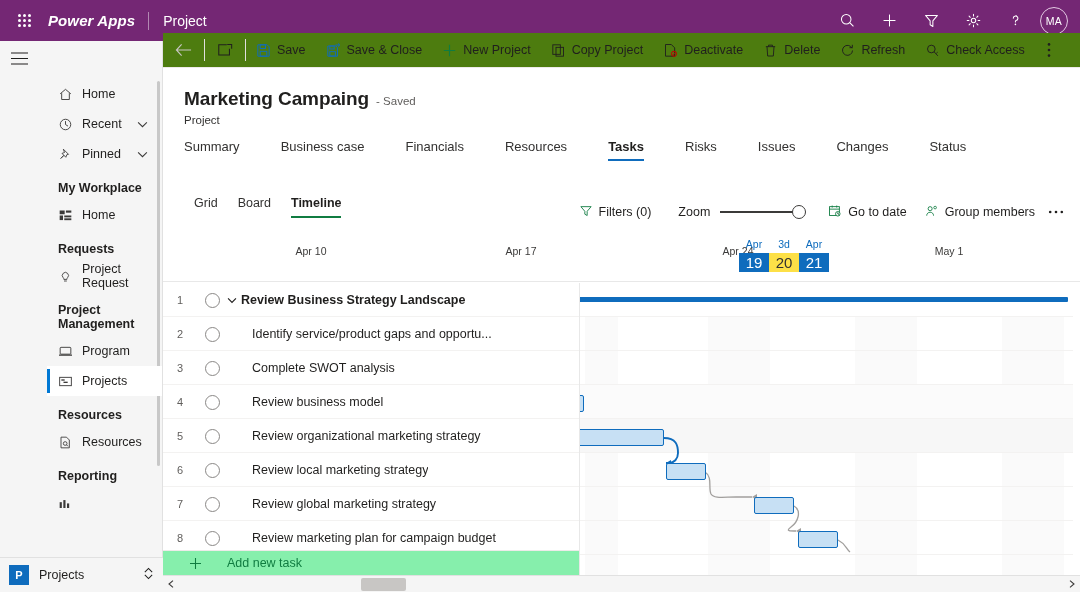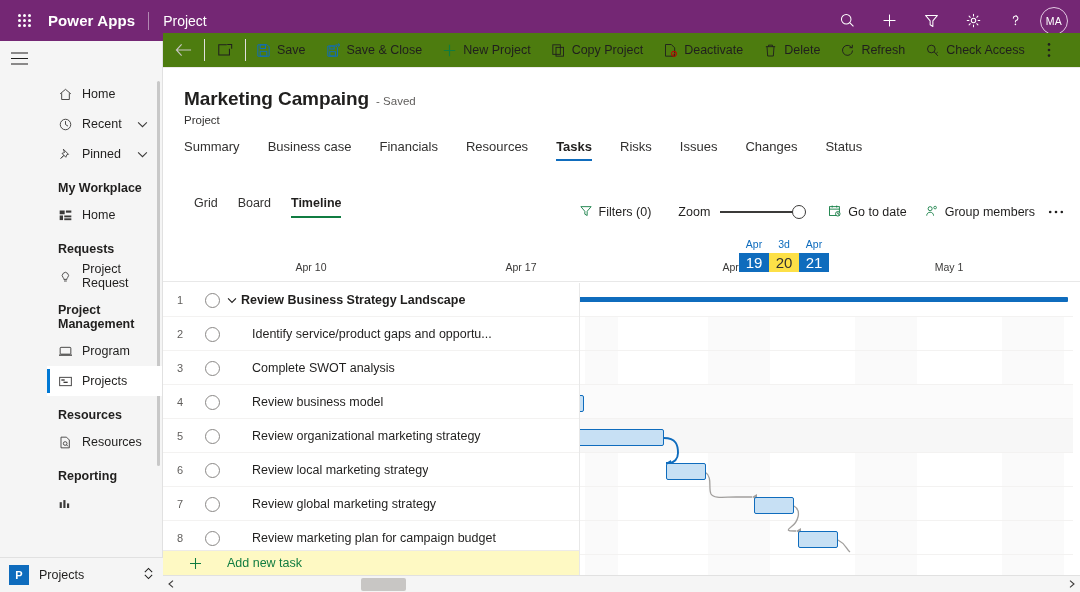--- a/index.html
+++ b/index.html
@@ -13,21 +13,21 @@
 
   
   #topbar {
     position: absolute; top: 0; left: 0; width: 1080px; height: 41px;
     background: #742774;
     display: flex; align-items: center;
   }
   #waffle { width: 48px; height: 41px; display: flex; align-items: center; justify-content: center; cursor: pointer; }
   .waffle-grid { display: grid; grid-template-columns: repeat(3, 3px); grid-template-rows: repeat(3, 3px); gap: 2px; }
   .waffle-grid i { width: 3px; height: 3px; background: #fff; border-radius: 50%; display: block; }
-  #brand { color: #fff; font-size: 15px; font-weight: bold; letter-spacing: .1px; padding-right: 13px; }
+  #brand { color: #fff; font-size: 15px; font-weight: bold; letter-spacing: .1px; padding-right: 13px; font-style: italic; }
   #brand-sep { width: 1px; height: 18px; background: rgba(255,255,255,.45); }
   #app-name { color: #fff; font-size: 14px; padding-left: 14px; font-weight: normal; }
   #topbar-right { margin-left: auto; display: flex; align-items: center; height: 41px; }
   .tb-icon {
     width: 42px; height: 41px; display: flex; align-items: center; justify-content: center;
     cursor: pointer;
   }
   .tb-icon svg { display: block; }
   #avatar {
     width: 28px; height: 28px; border-radius: 50%; border: 1px solid #e3c9e3;
@@ -86,21 +86,21 @@
   .cmd-btn.icon-only { padding: 0 12px; }
   .cmd-btn.disabled { color: #c8c6c4; cursor: default; }
   .cmd-btn svg { display: block; flex: none; }
 
   
   #page-head { position: absolute; top: 76px; left: 163px; width: 917px; height: 95px; background: #fff; }
   #title-row { display: flex; align-items: baseline; padding: 12px 0 0 21px; }
   #proj-title { font-size: 19px; font-weight: bold; color: #201f1e; letter-spacing: -.1px; }
   #saved-state { font-size: 11.5px; color: #605e5c; margin-left: 7px; }
   #proj-sub { font-size: 11.5px; color: #323130; padding-left: 21px; margin-top: 4px; }
-  #maintabs { display: flex; align-items: flex-end; padding-left: 21px; margin-top: 13px; gap: 4px; }
+  #maintabs { display: flex; align-items: flex-end; padding-left: 21px; margin-top: 13px; gap: 17px; }
   .mtab {
     font-size: 13px; color: #323130; padding: 0 12px 7px 12px; cursor: pointer; position: relative;
     white-space: nowrap;
   }
   .mtab:first-child { padding-left: 0; }
   .mtab.active { font-weight: bold; color: #201f1e; }
   .mtab.active::after {
     content: ""; position: absolute; left: 12px; right: 12px; bottom: 0; height: 2px; background: #0f6cbd;
   }
   .mtab.active:first-child::after { left: 0; }
@@ -128,21 +128,21 @@
     position: absolute; right: -1px; top: 1px; width: 14px; height: 14px; border-radius: 50%;
     border: 1.6px solid #3b3a39; background: #fff;
   }
 
   
   #tl-head {
     position: absolute; top: 234px; left: 163px; width: 917px; height: 48px;
     background: #fff; border-bottom: 1px solid #e8e8e8;
   }
   .tl-tick {
-    position: absolute; bottom: 8px; font-size: 10.5px; color: #3b3a39; transform: translateX(-50%);
+    position: absolute; bottom: 24px; font-size: 10.5px; color: #3b3a39; transform: translateX(-50%);
     white-space: nowrap;
   }
   #sel-dates { position: absolute; left: 576px; top: 4px; }
   #sel-mon { display: flex; }
   .sel-mon-lbl { width: 30px; text-align: center; font-size: 10.5px; color: #0f6cbd; }
   #sel-days { display: flex; border: 0; margin-top: 3px; }
   .sel-day {
     width: 30px; height: 19px; display: flex; align-items: center; justify-content: center;
     font-size: 15px;
   }
@@ -158,21 +158,21 @@
   .trow .tnum { width: 34px; text-align: center; font-size: 11px; color: #605e5c; flex: none; }
   .trow .tcirc { width: 30px; flex: none; display: flex; align-items: center; justify-content: center; cursor: pointer; }
   .trow .tcirc span { width: 15px; height: 15px; border: 1.3px solid #8a8886; border-radius: 50%; display: block; }
   .trow .tname { font-size: 12.5px; color: #201f1e; display: flex; align-items: center; gap: 4px; white-space: nowrap; overflow: hidden; }
   .trow.summary .tname { font-weight: bold; }
   .trow .indent { display: inline-block; width: 21px; flex: none; }
   .row-sep { position: absolute; left: 0; right: 0; bottom: 0; height: 1px; background: #f3f2f1; }
 
   #addrow {
     position: absolute; top: 550px; left: 163px; width: 417px; height: 25px;
-    display: flex; align-items: center; background: #fef9c3;
+    display: flex; align-items: center; background: #86efac;
     border-top: 1px solid #edebe9; border-right: 1px solid #e8e8e8; cursor: pointer;
   }
   #addrow .plus { width: 64px; display: flex; justify-content: center; color: #107c41; flex: none; }
   #addrow .alabel { font-size: 12.5px; color: #107c41; }
 
   
   #gantt-pane {
     position: absolute; top: 283px; left: 580px; width: 493px; height: 292px;
     background: #fff; overflow: hidden;
   }

